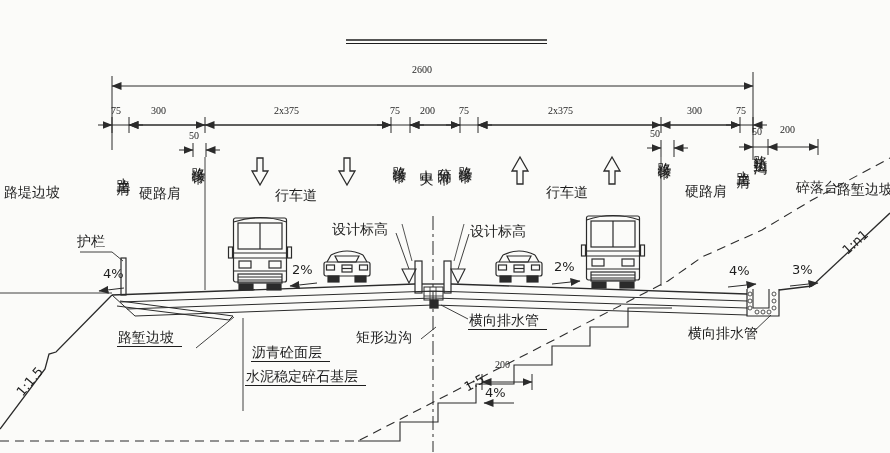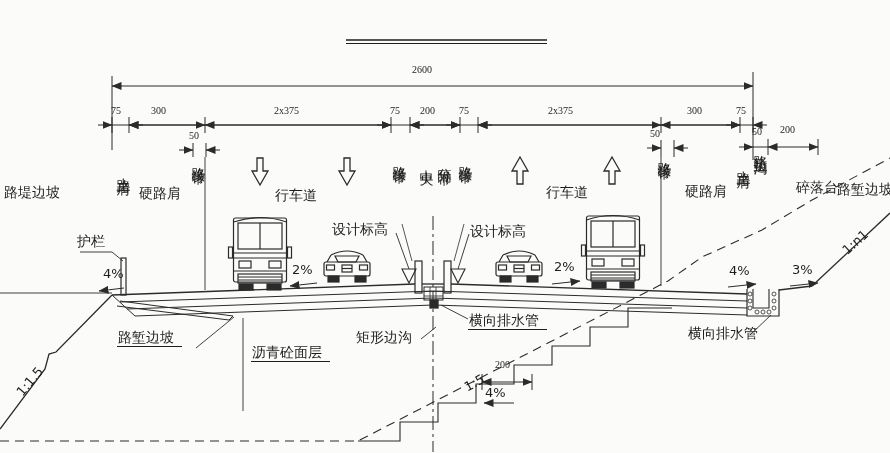--- a/index.html
+++ b/index.html
@@ -247,20 +247,21 @@
   <div class="lbl" style="left:546px;top:184px;">行车道</div>
   <div class="lbl v" style="left:657px;top:151px;">路缘带</div>
   <div class="lbl" style="left:685px;top:183px;">硬路肩</div>
   <div class="lbl v" style="left:736px;top:159px;">土路肩</div>
   <div class="lbl v" style="left:753px;top:144px;">路堑边沟</div>
   <div class="lbl" style="left:772px;top:179px;margin-left:24px;">碎落台</div>
   <div class="lbl" style="left:837px;top:181px;">路堑边坡</div>
 
   <div class="lbl u" style="left:117px;top:329px;">路堑边坡</div>
   <div class="lbl u" style="left:251px;top:344px;">沥青砼面层</div>
+  <div class="lbl u" style="left:245px;top:368px;">水泥稳定碎石基层</div>
   <div class="lbl" style="left:356px;top:329px;">矩形边沟</div>
   <div class="lbl u" style="left:468px;top:312px;">横向排水管</div>
   <div class="lbl" style="left:688px;top:325px;">横向排水管</div>
 
   <div class="lbl pct" style="left:103px;top:267px;">4%</div>
   <div class="lbl pct" style="left:292px;top:263px;">2%</div>
   <div class="lbl pct" style="left:554px;top:260px;">2%</div>
   <div class="lbl pct" style="left:729px;top:264px;">4%</div>
   <div class="lbl pct" style="left:792px;top:263px;">3%</div>
   <div class="lbl pct" style="left:485px;top:386px;">4%</div>

